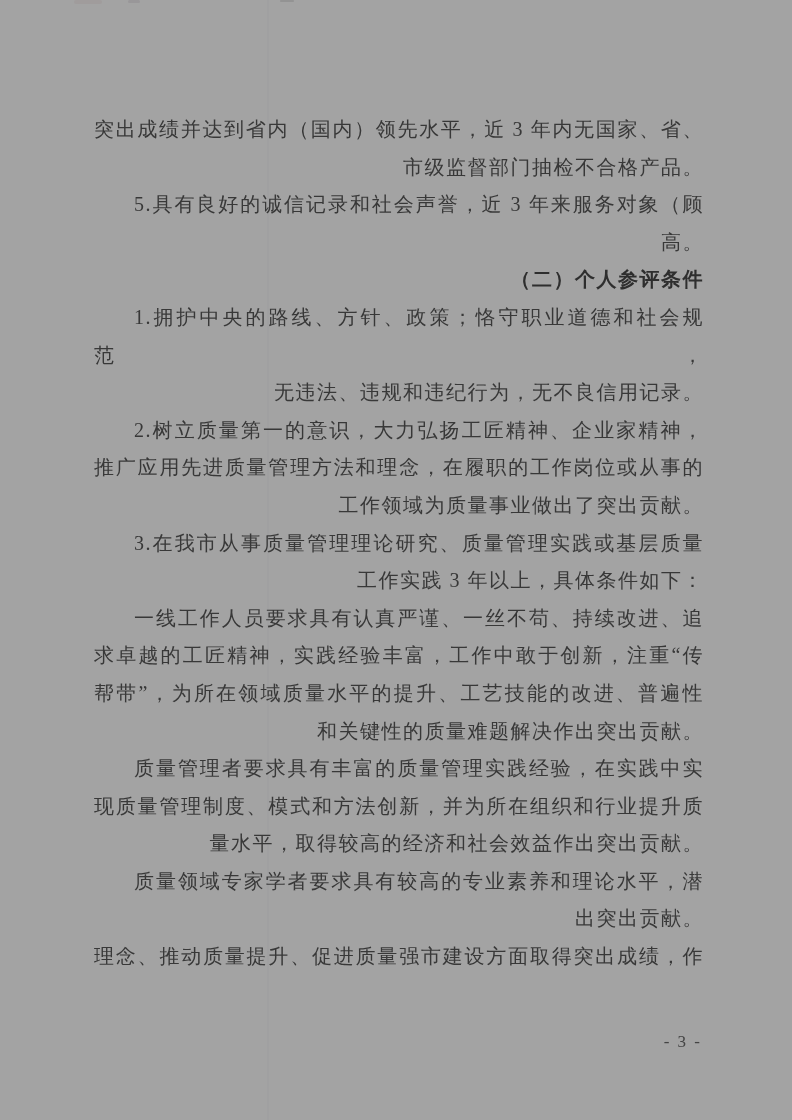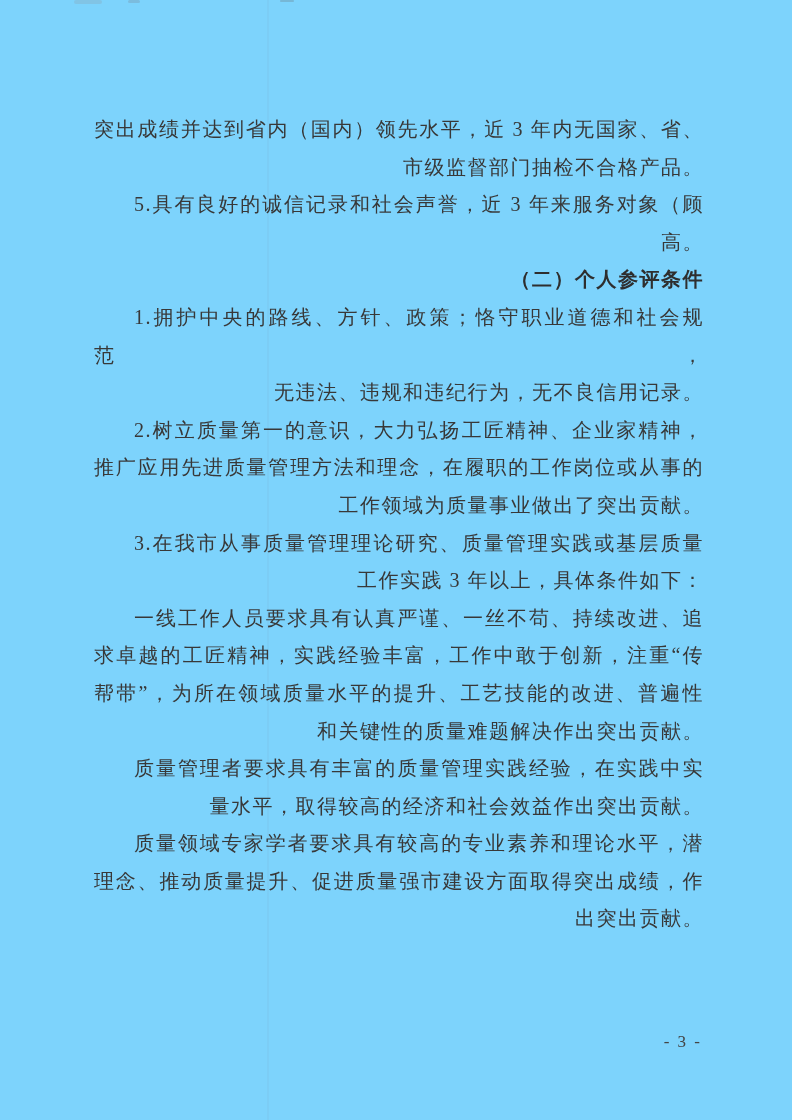--- a/index.html
+++ b/index.html
@@ -10,21 +10,21 @@
     width: 792px;
     height: 1120px;
     background: #ffffff;
     position: relative;
     overflow: hidden;
     font-family: "Liberation Serif", "DejaVu Serif", serif;
   }
   .page {
     position: absolute;
     inset: 0;
-    background: #7dd3fc;
+    background: #a3a3a3;
   }
   
   .crease {
     position: absolute;
     left: 267px;
     top: 0;
     width: 2px;
     height: 1120px;
     background: rgba(120,120,130,0.06);
   }
@@ -92,20 +92,21 @@
     <div class="line full indent">2.树立质量第一的意识，大力弘扬工匠精神、企业家精神，</div>
     <div class="line full">推广应用先进质量管理方法和理念，在履职的工作岗位或从事的</div>
     <div class="line">工作领域为质量事业做出了突出贡献。</div>
     <div class="line full indent">3.在我市从事质量管理理论研究、质量管理实践或基层质量</div>
     <div class="line">工作实践 3 年以上，具体条件如下：</div>
     <div class="line full indent">一线工作人员要求具有认真严谨、一丝不苟、持续改进、追</div>
     <div class="line full">求卓越的工匠精神，实践经验丰富，工作中敢于创新，注重“传</div>
     <div class="line full">帮带”，为所在领域质量水平的提升、工艺技能的改进、普遍性</div>
     <div class="line">和关键性的质量难题解决作出突出贡献。</div>
     <div class="line full indent">质量管理者要求具有丰富的质量管理实践经验，在实践中实</div>
+    <div class="line full">现质量管理制度、模式和方法创新，并为所在组织和行业提升质</div>
     <div class="line">量水平，取得较高的经济和社会效益作出突出贡献。</div>
     <div class="line full indent">质量领域专家学者要求具有较高的专业素养和理论水平，潜</div>
+    <div class="line">出突出贡献。</div>
     <div class="line full">理念、推动质量提升、促进质量强市建设方面取得突出成绩，作</div>
-    <div class="line">出突出贡献。</div>
   </div>
 
   <div class="page-number">- 3 -</div>
 </div>
 
 </body></html>

